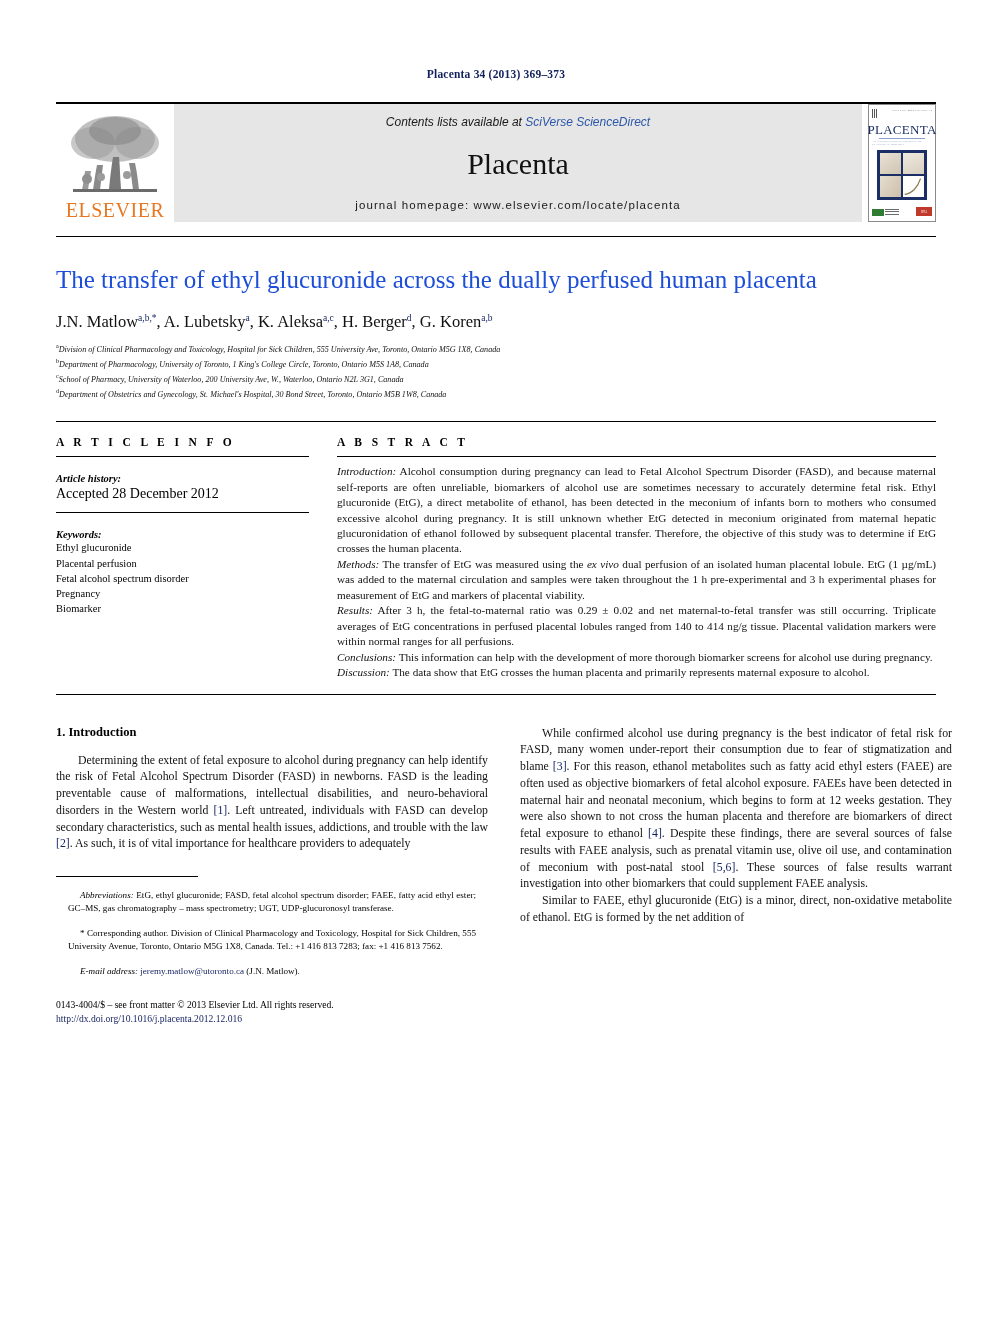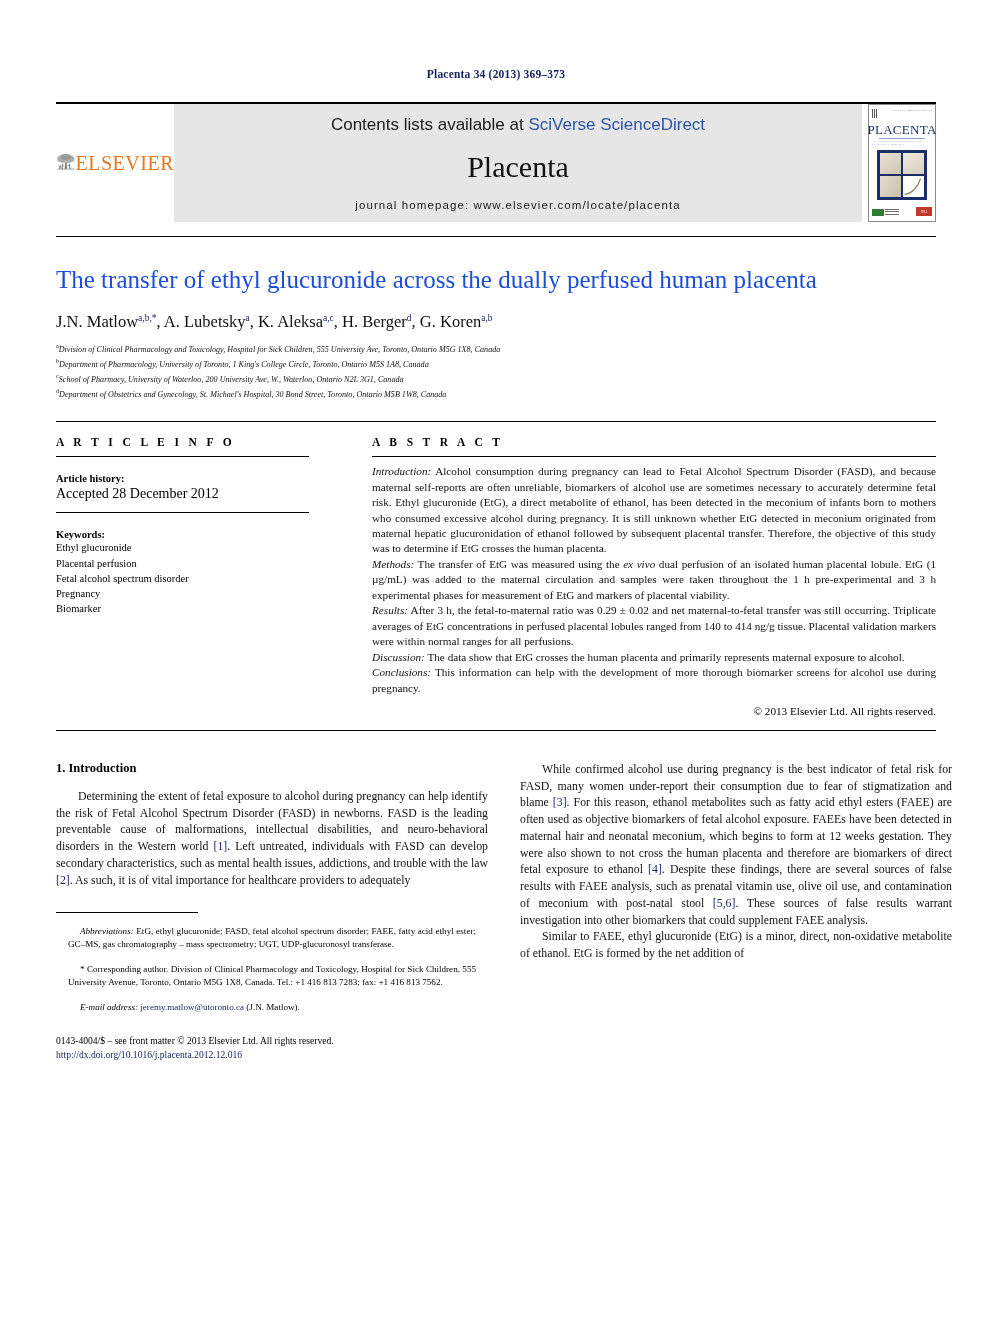--- a/index.html
+++ b/index.html
@@ -39,23 +39,23 @@
     margin-top: 22px;
     border-top: 2.5px solid #000;
     display: flex;
     align-items: stretch;
     height: 118px;
   }
   .masthead-logo {
     width: 118px;
     flex: 0 0 118px;
     display: flex;
-    flex-direction: row;
+    flex-direction: column;
     align-items: center;
-    justify-content: center;
+    justify-content: flex-end;
     padding-bottom: 2px;
     box-sizing: border-box;
   }
   .tree-svg { display:block; }
   .elsevier-word {
     font-family: "Liberation Serif", serif;
     color: #e87722;
     font-size: 20px;
     letter-spacing: 0.5px;
     line-height: 1;
@@ -65,23 +65,24 @@
     flex: 1 1 auto;
     background: #e6e6e6;
     display: flex;
     flex-direction: column;
     align-items: center;
     justify-content: space-between;
     padding: 11px 0 11px 0;
     box-sizing: border-box;
   }
   .contents-line {
-    font-size: 17px;
+    font-size: 12px;
     color: #1a1a1a;
     font-family: "Liberation Sans", sans-serif;
+    font-style: italic;
   }
   .contents-line .sd-link { color: #2b56a8; }
   .journal-name {
     font-size: 30px;
     font-family: "Liberation Serif", serif;
     color: #111;
     line-height: 1;
   }
   .homepage-line {
     font-size: 11.5px;
@@ -190,29 +191,29 @@
 
   
   .info-abstract {
     margin-top: 20px;
     border-top: 1px solid #000;
     padding-top: 14px;
     display: flex;
     gap: 28px;
   }
   .col-info { width: 253px; flex: 0 0 253px; }
-  .col-abstract { flex: 1 1 auto; margin-left: 35px; }
+  .col-abstract { flex: 1 1 auto; }
   .sec-head {
     font-family: "Liberation Serif", serif;
     font-weight: bold;
     font-size: 11.5px;
     letter-spacing: 3.4px;
   }
   .thin-rule { border-top: 1px solid #000; margin: 8px 0 7px 0; }
-  .info-label { font-weight: bold; font-size: 10.5px; margin-top: 16px; }
+  .info-label { font-style: italic; font-weight: bold; font-size: 10.5px; margin-top: 16px; }
   .info-line { font-size: 14px; line-height: 1.45; }
   .info-block { margin-bottom: 2px; }
   .kw-list { font-size: 10.5px; line-height: 1.45; }
   .abstract-body {
     font-size: 11.2px;
     line-height: 1.38;
     text-align: justify;
     color: #111;
   }
   .abstract-body p { margin: 0; }
@@ -364,24 +365,23 @@
       </div>
     </div>
 
     <div class="col-abstract">
       <div class="sec-head">A B S T R A C T</div>
       <div class="thin-rule"></div>
       <div class="abstract-body">
         <p><span class="lead">Introduction:</span><span> Alcohol consumption during pregnancy can lead to Fetal Alcohol Spectrum Disorder (FASD), and because maternal self-reports are often unreliable, biomarkers of alcohol use are sometimes necessary to accurately determine fetal risk. Ethyl glucuronide (EtG), a direct metabolite of ethanol, has been detected in the meconium of infants born to mothers who consumed excessive alcohol during pregnancy. It is still unknown whether EtG detected in meconium originated from maternal hepatic glucuronidation of ethanol followed by subsequent placental transfer. Therefore, the objective of this study was to determine if EtG crosses the human placenta.</span></p>
         <p><span class="lead">Methods:</span><span> The transfer of EtG was measured using the <em>ex vivo</em> dual perfusion of an isolated human placental lobule. EtG (1 µg/mL) was added to the maternal circulation and samples were taken throughout the 1 h pre-experimental and 3 h experimental phases for measurement of EtG and markers of placental viability.</span></p>
         <p><span class="lead">Results:</span><span> After 3 h, the fetal-to-maternal ratio was 0.29 ± 0.02 and net maternal-to-fetal transfer was still occurring. Triplicate averages of EtG concentrations in perfused placental lobules ranged from 140 to 414 ng/g tissue. Placental validation markers were within normal ranges for all perfusions.</span></p>
+        <p><span class="lead">Conclusions:</span><span> This information can help with the development of more thorough biomarker screens for alcohol use during pregnancy.</span></p>
         <p><span class="lead">Discussion:</span><span> The data show that EtG crosses the human placenta and primarily represents maternal exposure to alcohol.</span></p>
-        <p><span class="lead">Conclusions:</span><span> This information can help with the development of more thorough biomarker screens for alcohol use during pregnancy.</span></p>
-      </div>
-      <div class="copyright">© 2013 Elsevier Ltd. All rights reserved.</div>
+      </div>
     </div>
   </div>
 
   <div class="abstract-close-rule"></div>
 
   <div class="body-cols">
 
     <div class="bcol">
       <div class="sec-title">1.  Introduction</div>
       <p class="body-p">Determining the extent of fetal exposure to alcohol during pregnancy can help identify the risk of Fetal Alcohol Spectrum Disorder (FASD) in newborns. FASD is the leading preventable cause of malformations, intellectual disabilities, and neuro-behavioral disorders in the Western world <span class="ref">[1]</span>. Left untreated, individuals with FASD can develop secondary characteristics, such as mental health issues, addictions, and trouble with the law <span class="ref">[2]</span>. As such, it is of vital importance for healthcare providers to adequately</p>

